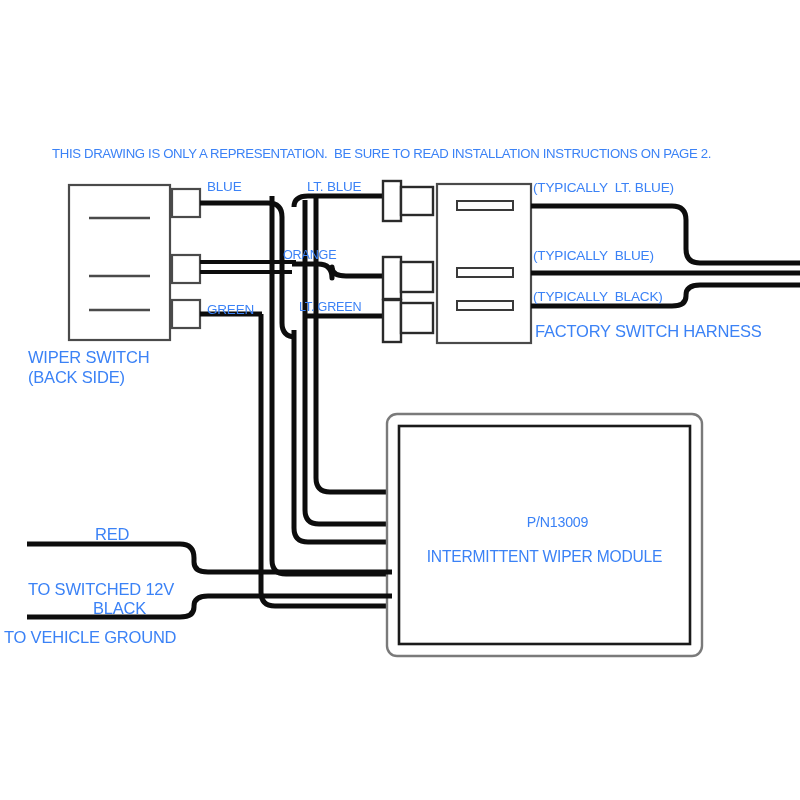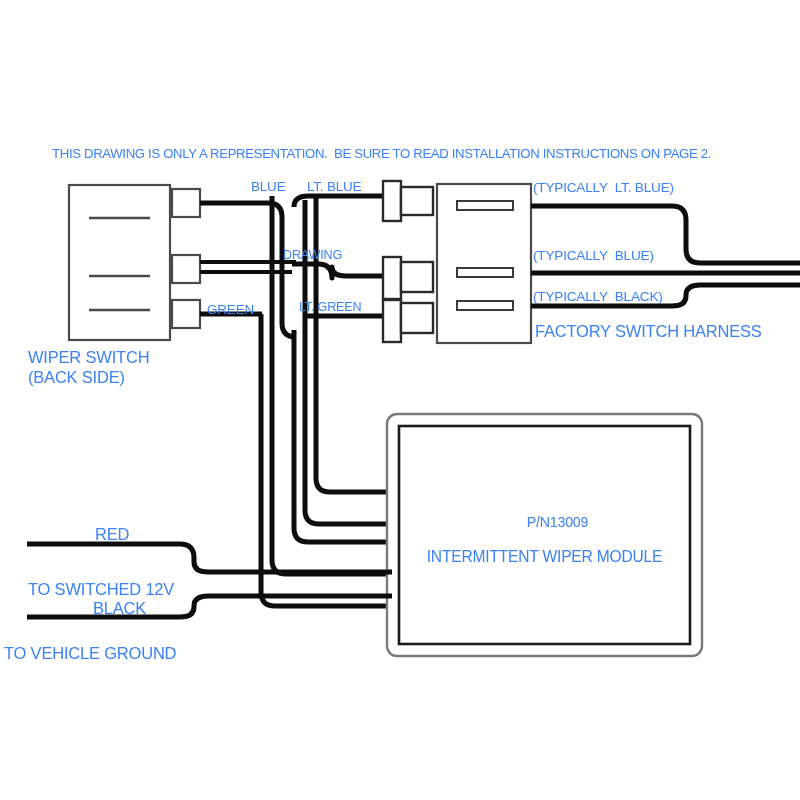--- a/index.html
+++ b/index.html
@@ -182,23 +182,23 @@
     </g>
 
     <path class="wire" d="M27,544 L180,544 Q194,544 194,558 L194,562 Q194,572 208,572 L392,572"></path>
 
     <path class="wire" d="M27,617 L180,617 Q194,617 194,607 L194,606 Q194,596 208,596 L392,596"></path>
 
   </svg>
 
   <div class="lbl lbl-header" style="left:52px; top:147px;">THIS DRAWING IS ONLY A REPRESENTATION.  BE SURE TO READ INSTALLATION INSTRUCTIONS ON PAGE 2.</div>
 
-  <div class="lbl lbl-wire" style="left:207px; top:180px;margin-left:44px;">BLUE</div>
-
-  <div class="lbl lbl-wire-sm" style="left:283px; top:249px;">DRAWING</div>
+  <div class="lbl lbl-wire" style="left:207px; top:180px;">BLUE</div>
+
+  <div class="lbl lbl-wire-sm" style="left:283px; top:249px;">ORANGE</div>
 
   <div class="lbl lbl-wire" style="left:207px; top:303px;">GREEN</div>
 
   <div class="lbl lbl-wire" style="left:307px; top:180px;">LT. BLUE</div>
 
   <div class="lbl lbl-wire-sm" style="left:299px; top:301px;">LT. GREEN</div>
 
   <div class="lbl lbl-typ" style="left:533px; top:181px;">(TYPICALLY  LT. BLUE)</div>
 
   <div class="lbl lbl-typ" style="left:533px; top:249px;">(TYPICALLY  BLUE)</div>
@@ -215,15 +215,15 @@
   <div class="lbl lbl-pn" style="left:399px; top:515px; width:317px;">P/N13009</div>
 
   <div class="lbl lbl-mod" style="left:399px; top:549px; width:291px;">INTERMITTENT WIPER MODULE</div>
 
   <div class="lbl lbl-big" style="left:95px; top:526px;">RED</div>
 
   <div class="lbl lbl-big" style="left:28px; top:555px;margin-top:26px;">TO SWITCHED 12V</div>
 
   <div class="lbl lbl-big" style="left:93px; top:600px;">BLACK</div>
 
-  <div class="lbl lbl-big" style="left:4px; top:629px;margin-top:16px;">TO VEHICLE GROUND</div>
+  <div class="lbl lbl-big" style="left:4px; top:629px;">TO VEHICLE GROUND</div>
 
 </div>
 
 </body></html>

